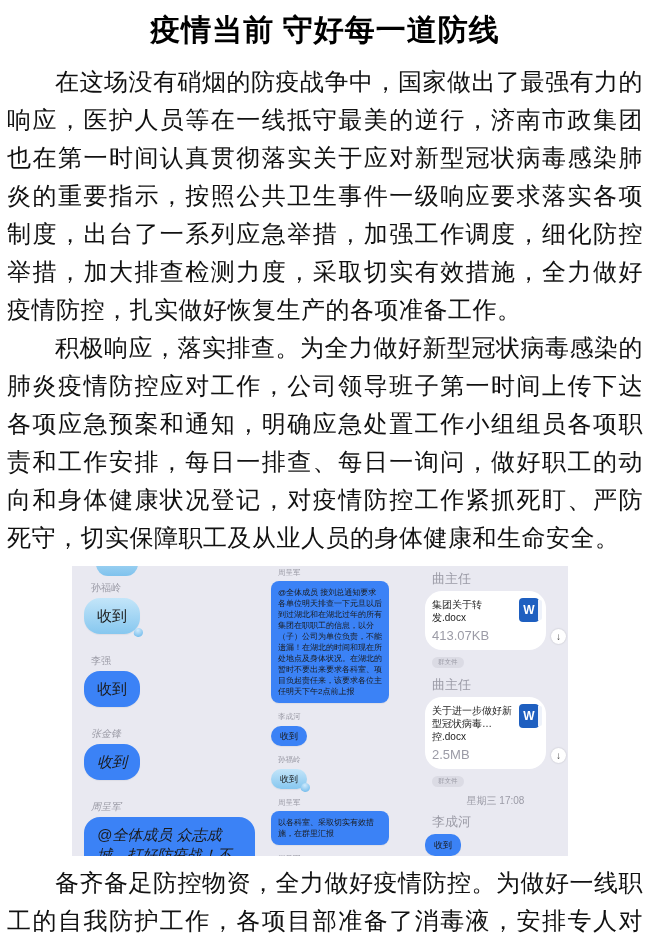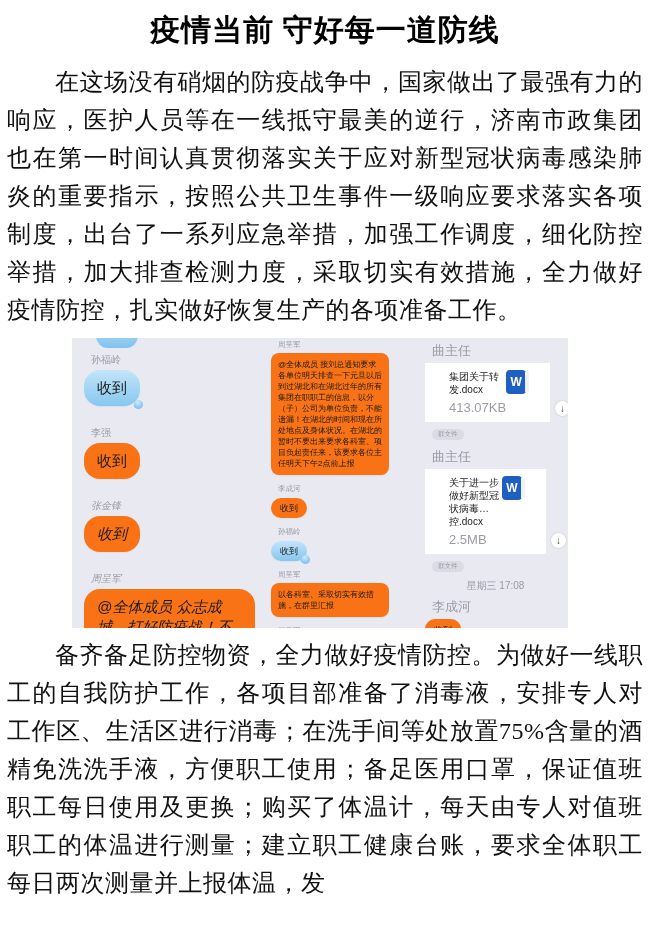--- a/index.html
+++ b/index.html
@@ -16,41 +16,41 @@
         font-family:"Liberation Sans","DejaVu Sans",sans-serif;}
   .col{position:relative;box-sizing:border-box;}
   .col-left{width:193px;padding:2px 10px 0 12px;}
   .col-mid{width:152px;padding:2px 4px 0 6px;}
   .col-right{width:151px;padding:4px 2px 0 8px;}
   .sender{color:#9b9ba6;margin:0 0 3px 7px;}
   .col-left .sender{font-size:10px;}
   .col-mid .sender{font-size:7.5px;}
   .col-right .sender{font-size:13px;}
   .msg{margin-bottom:4px;}
-  .bubble{display:inline-block;background:#f97316;border-radius:14px;color:#1a1a1a;
+  .bubble{display:inline-block;background:#3b82f6;border-radius:14px;color:#1a1a1a;
           box-shadow:0 1px 1px rgba(0,0,0,.05);position:relative;max-width:100%;
           box-sizing:border-box;}
   .bubble.blue{background:linear-gradient(180deg,#c3e5f9 0%,#86c7ef 100%);}
   .drop{position:absolute;right:-3px;bottom:-3px;width:9px;height:9px;
         background:radial-gradient(circle at 35% 30%,#cfeafc,#5fb1e8);
         border-radius:50% 50% 50% 4px;transform:rotate(20deg);}
   .partial-bubble{position:absolute;top:-8px;left:24px;width:42px;height:18px;
         background:linear-gradient(180deg,#a9d8f4,#7fc2ed);border-radius:0 0 12px 12px;}
   .col-left .bubble{font-size:15px;padding:8px 13px;border-radius:16px;line-height:20px;}
   .col-left .big{max-width:172px;}
   .col-left .gap-lg{margin-top:20px;}
   .col-left .gap-md{margin-top:20px;font-style:italic;}
   .col-mid .bubble{font-size:8px;line-height:11px;padding:6px 7px;border-radius:8px;}
   .col-mid .bubble.small{font-size:9px;padding:5px 9px;border-radius:10px;line-height:10px;}
   .col-mid .long{max-width:118px;}
   .col-mid .gap{margin-top:9px;}
   .col-right .bubble{font-size:9px;padding:6px 9px;border-radius:10px;line-height:10px;}
   .col-right .gap{margin-top:8px;}
   .frow{display:flex;align-items:flex-end;gap:5px;}
-  .fcard{background:#fff;border-radius:0;padding:7px 24px;display:flex;
+  .fcard{background:#fff;border-radius:17px;padding:7px 7px;display:flex;gap:6px;
          align-items:flex-start;width:110px;box-sizing:content-box;}
   .ftext{flex:1;min-width:0;}
   .fname{font-size:10px;color:#222;line-height:13px;}
   .fsize{font-size:13px;color:#9b9ba6;margin-top:4px;}
   .wicon{width:20px;height:24px;background:#1e5fc0;border-radius:4px;color:#fff;
          font-weight:700;font-size:12px;display:flex;align-items:center;
          justify-content:center;flex:0 0 auto;position:relative;}
   .wicon::after{content:"";position:absolute;top:2px;right:-3px;width:4px;height:20px;
          background:#eef2fa;border-radius:0 2px 2px 0;}
   .dl{width:15px;height:15px;border-radius:50%;background:#fff;color:#444;
@@ -62,20 +62,21 @@
 </style>
 </head>
 <body>
 
 <div class="page">
   <div class="doc">
 
     <h1 class="title">疫情当前 守好每一道防线</h1>
 
     <p class="para">在这场没有硝烟的防疫战争中，国家做出了最强有力的响应，医护人员等在一线抵守最美的逆行，济南市政集团也在第一时间认真贯彻落实关于应对新型冠状病毒感染肺炎的重要指示，按照公共卫生事件一级响应要求落实各项制度，出台了一系列应急举措，加强工作调度，细化防控举措，加大排查检测力度，采取切实有效措施，全力做好疫情防控，扎实做好恢复生产的各项准备工作。</p>
+    <p class="para">积极响应，落实排查。为全力做好新型冠状病毒感染的肺炎疫情防控应对工作，公司领导班子第一时间上传下达各项应急预案和通知，明确应急处置工作小组组员各项职责和工作安排，每日一排查、每日一询问，做好职工的动向和身体健康状况登记，对疫情防控工作紧抓死盯、严防死守，切实保障职工及从业人员的身体健康和生命安全。</p>
 
     <div class="chat">
 
       <div class="col col-left">
         <div class="partial-bubble"></div>
         <div class="msg" style="margin-top:13px;">
           <div class="sender">孙福岭</div>
           <div class="bubble blue"><span>收到</span><span class="drop"></span></div>
         </div>
         <div class="msg gap-lg">

